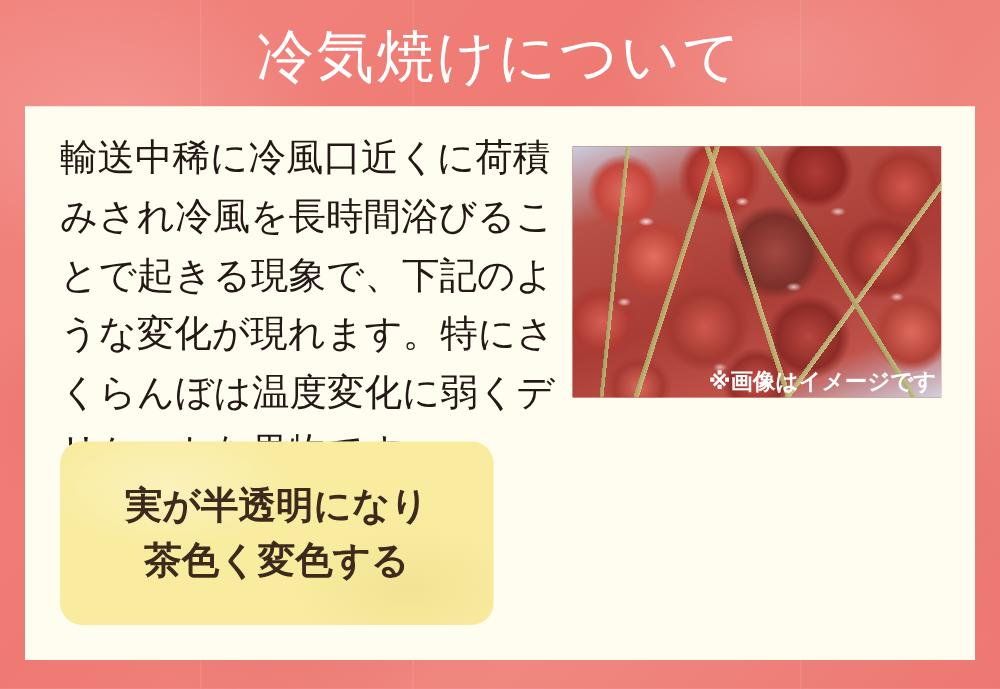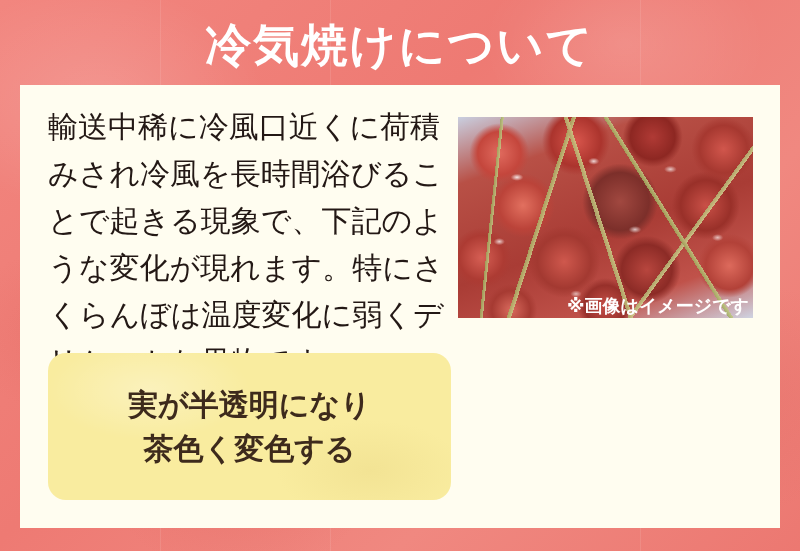--- a/index.html
+++ b/index.html
@@ -44,21 +44,21 @@
   .bg-seam.s3 { left: 640px; }
 
   .page-title {
     position: absolute;
     left: 0;
     top: 16px;
     width: 800px;
     text-align: center;
     color: #ffffff;
     font-size: 46px;
-    font-weight: 700;
+    font-weight: 400;
     letter-spacing: 2px;
     line-height: 58px;
     white-space: nowrap;
   }
 
   .panel {
     position: absolute;
     left: 20px;
     top: 85px;
     width: 760px;
@@ -152,21 +152,21 @@
     position: absolute;
     left: 28px;
     top: 268px;
     width: 704px;
     height: 147px;
     display: flex;
     justify-content: space-between;
   }
 
   .card {
-    width: 403px;
+    width: 347px;
     height: 147px;
     box-sizing: border-box;
     border-radius: 18px;
     background:
       radial-gradient(ellipse 140px 70px at 25% 25%, rgba(255,255,255,0.30), rgba(255,255,255,0) 72%),
       radial-gradient(ellipse 130px 70px at 80% 80%, rgba(226,205,120,0.28), rgba(226,205,120,0) 72%),
       #f9ec9f;
     display: flex;
     align-items: center;
     justify-content: center;

